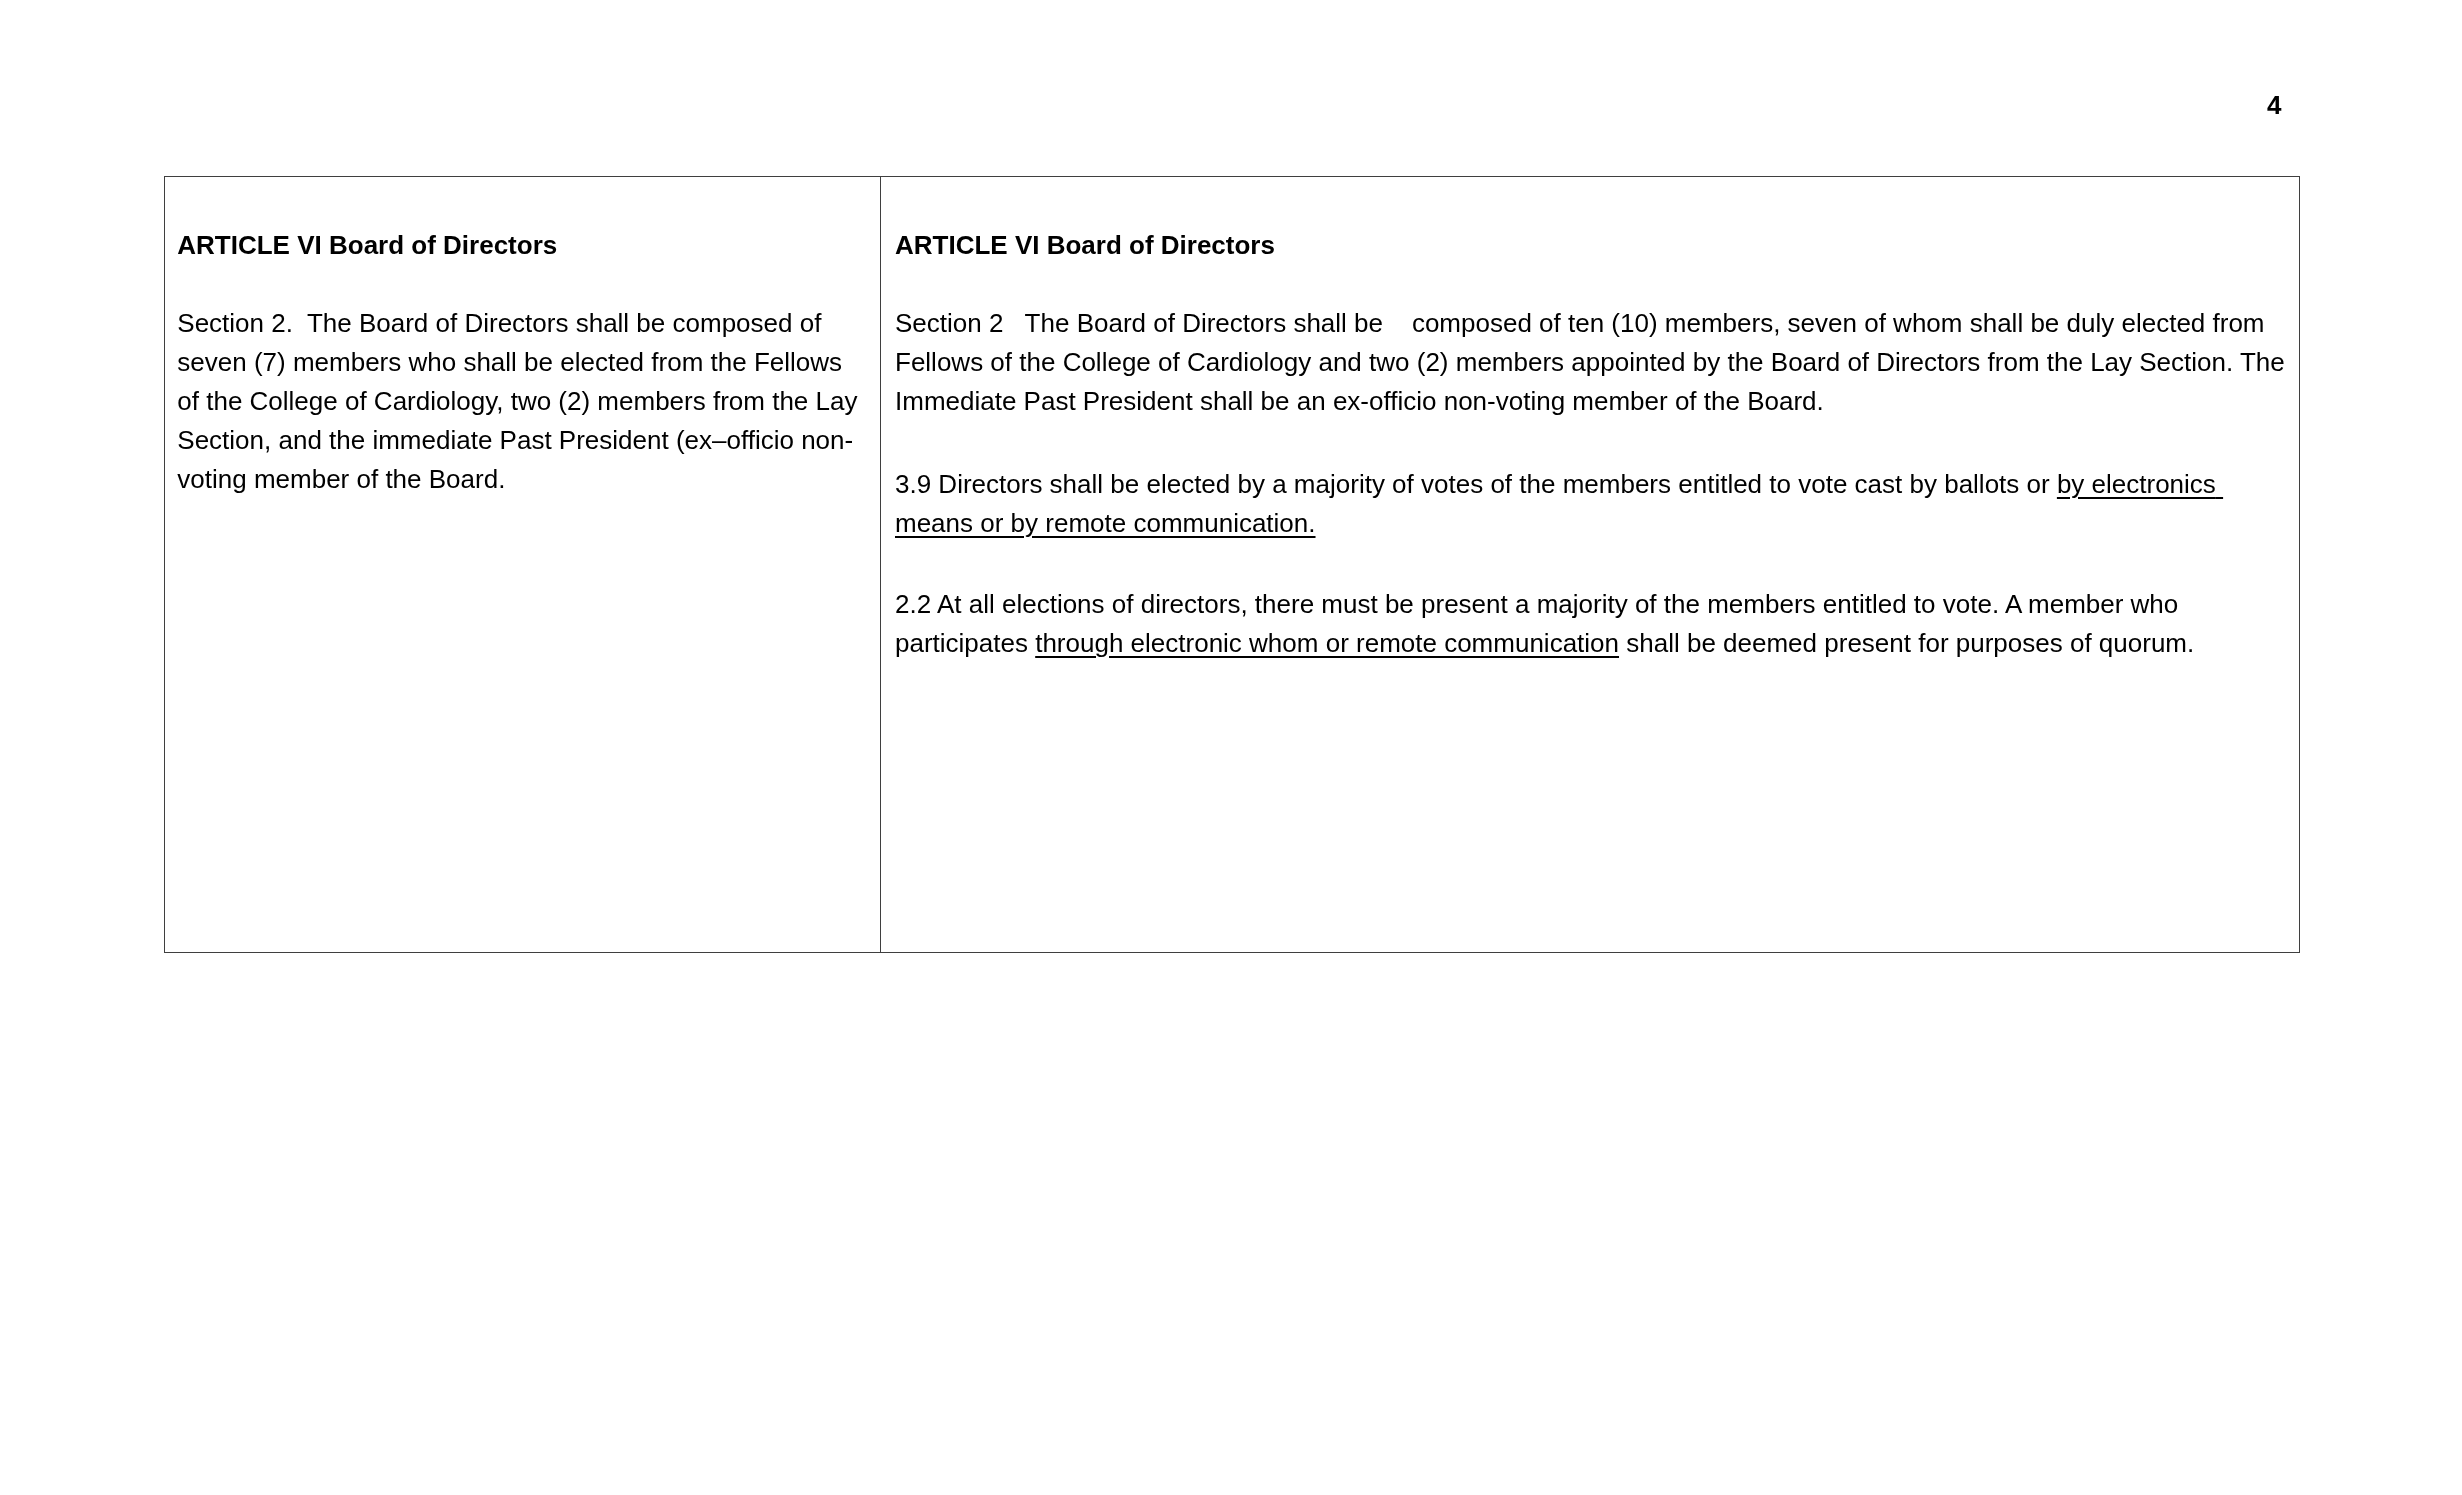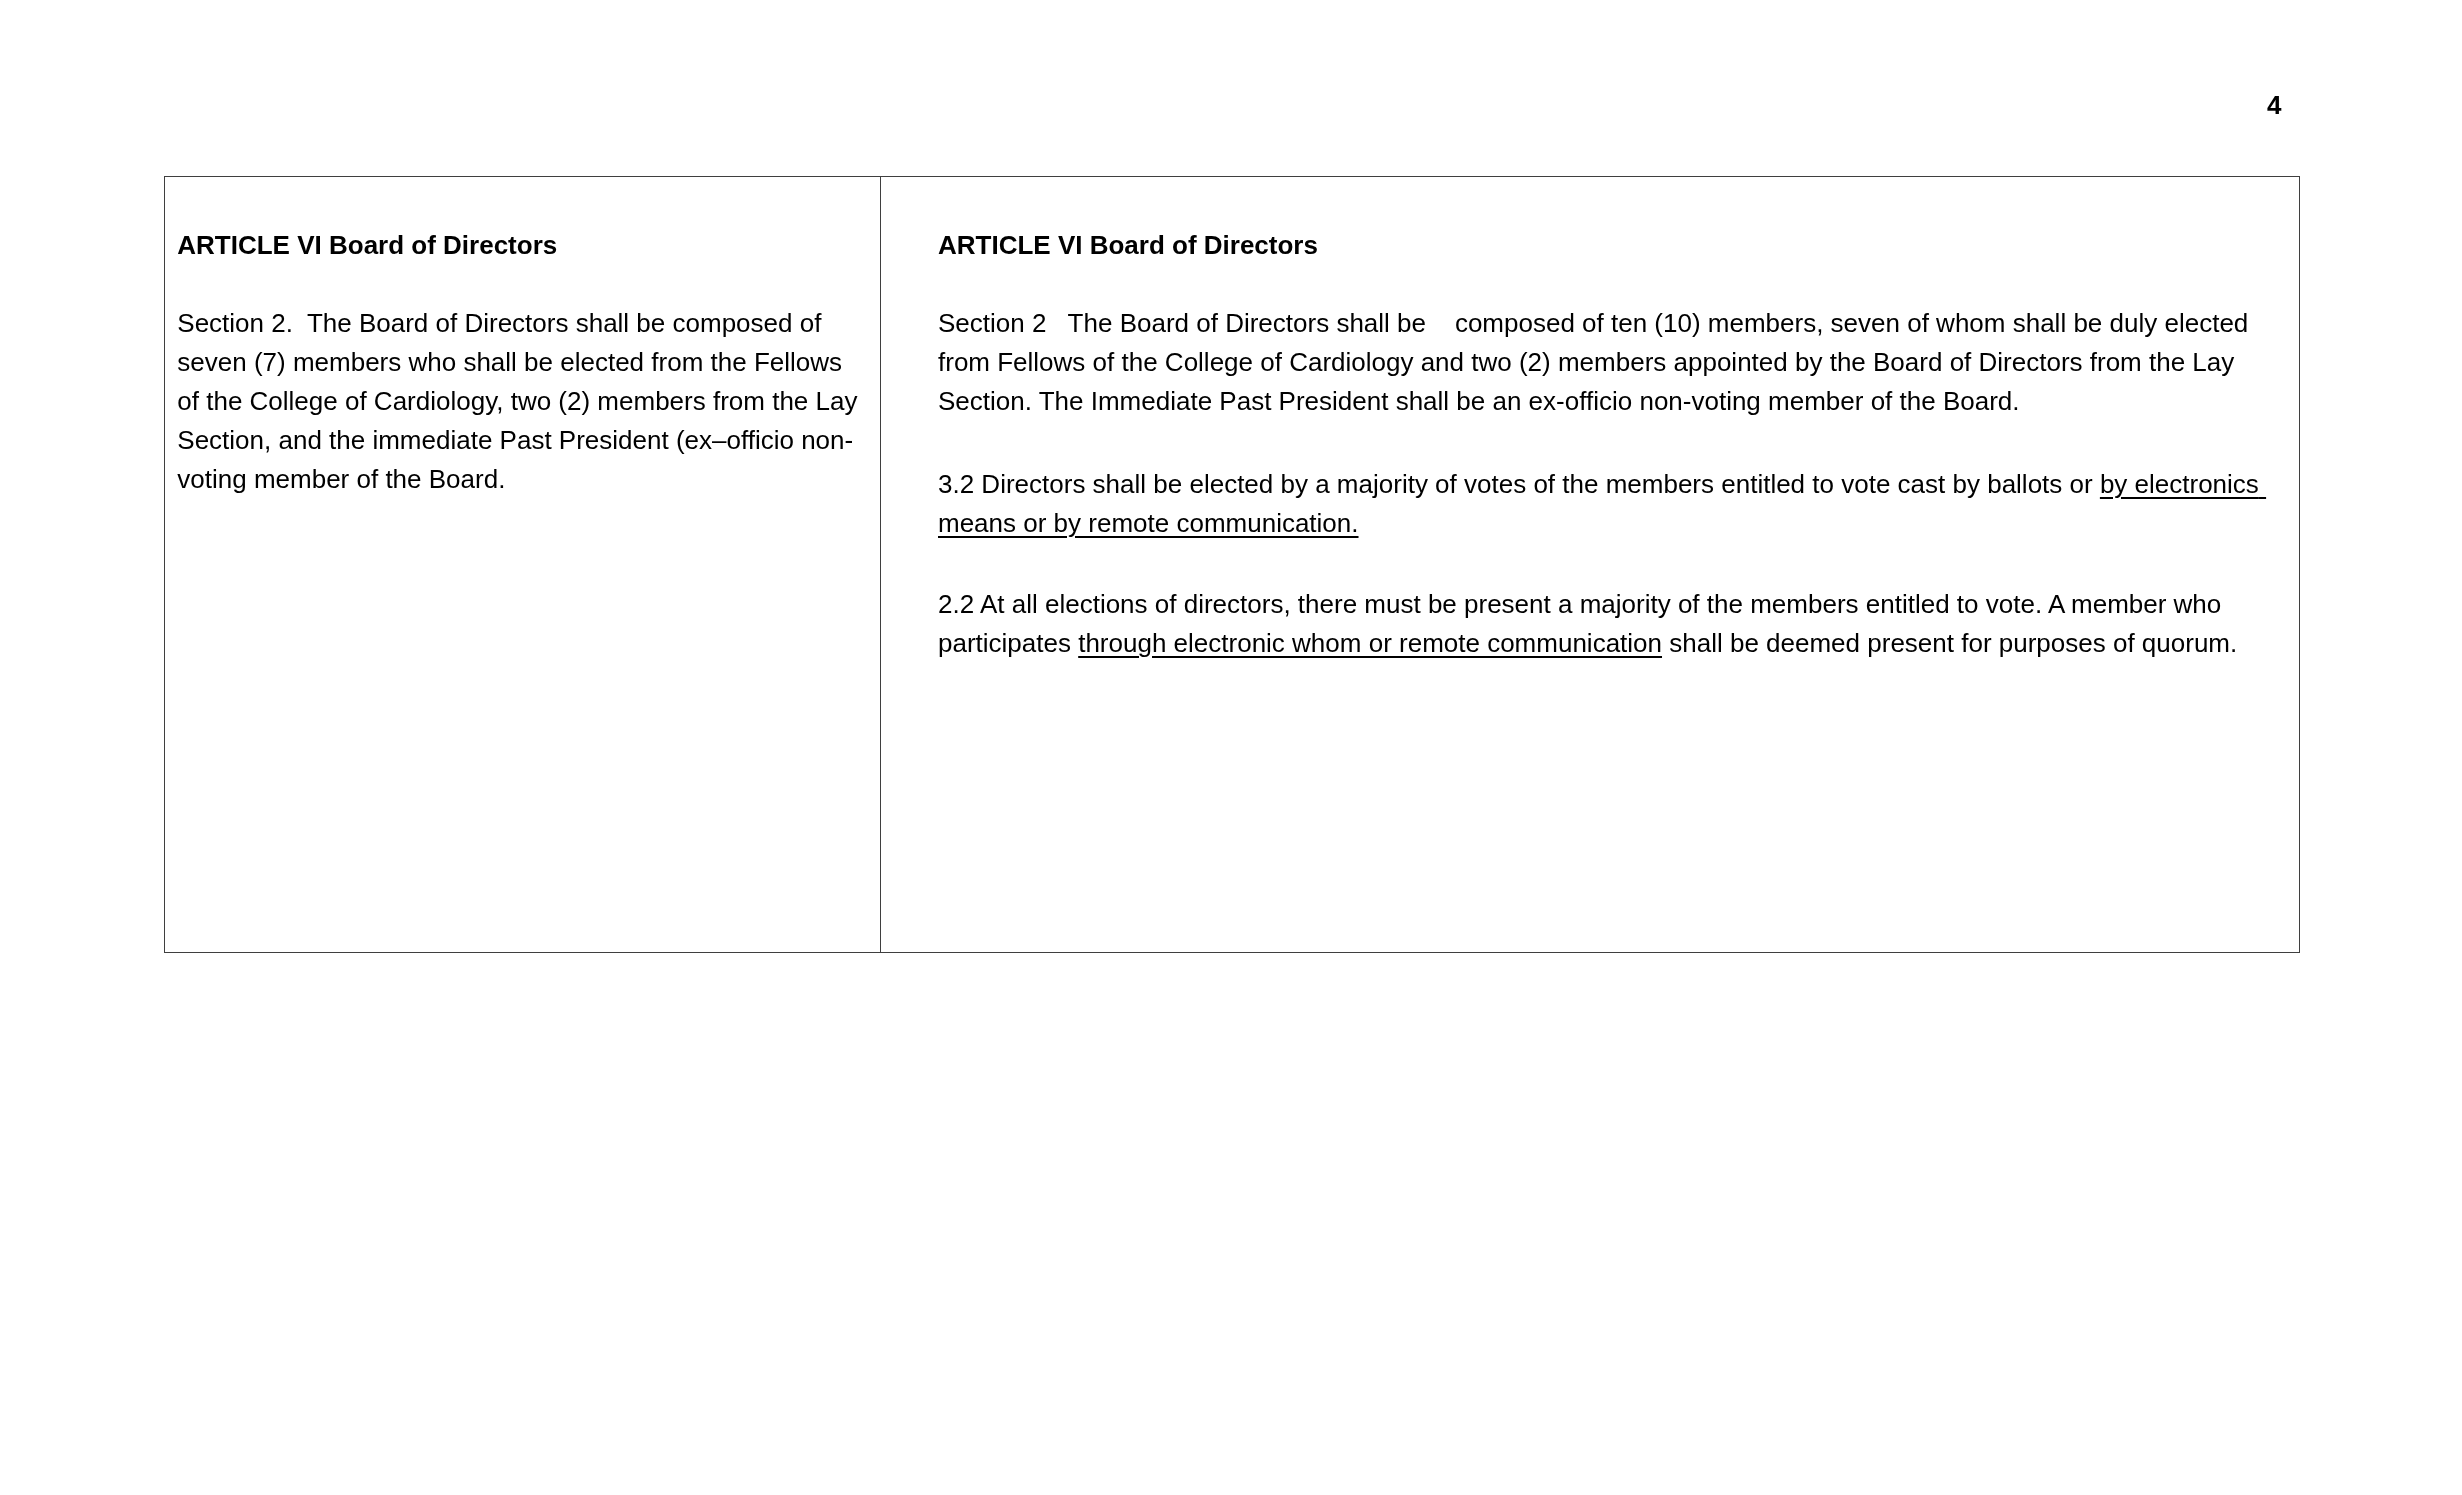--- a/index.html
+++ b/index.html
@@ -28,21 +28,20 @@
     position: absolute;
     left: 164px;
     top: 176px;
     width: 2136px;
     height: 777px;
     border: 1.8px solid #3f3f3f;
     box-sizing: border-box;
     display: flex;
     flex-direction: row;
     background: #ffffff;
-    gap: 43px;
   }
   .cell {
     box-sizing: border-box;
     padding: 49px 12.3px 12.3px 12.3px;
     overflow: hidden;
   }
   .cell.left {
     width: 716px;
     flex: 0 0 716px;
     border-right: 1.8px solid #3f3f3f;
@@ -82,18 +81,18 @@
 <div class="compare-table">
 
   <div class="cell left">
     <p class="heading">ARTICLE VI Board of Directors</p>
     <p class="body">Section 2.  The Board of Directors shall be composed of seven (7) members who shall be elected from the Fellows of the College of Cardiology, two (2) members from the Lay Section, and the immediate Past President (ex–officio non-voting member of the Board.</p>
   </div>
 
   <div class="cell right">
     <p class="heading">ARTICLE VI Board of Directors</p>
     <p class="body p1">Section 2   The Board of Directors shall be    composed of ten (10) members, seven of whom shall be duly elected from Fellows of the College of Cardiology and two (2) members appointed by the Board of Directors from the Lay Section. The Immediate Past President shall be an ex-officio non-voting member of the Board.</p>
-    <p class="body p21"><span>3.2 Directors shall be elected by a majority of votes of the members entitled to vote cast by ballots or </span><span class="u">by electronics means or by remote communication.</span></p>
+    <p class="body p21"><span>3.9 Directors shall be elected by a majority of votes of the members entitled to vote cast by ballots or </span><span class="u">by electronics means or by remote communication.</span></p>
     <p class="body p22"><span>2.2 At all elections of directors, there must be present a majority of the members entitled to vote. A member who participates </span><span class="u">through electronic whom or remote communication</span><span> shall be deemed present for purposes of quorum.</span></p>
   </div>
 
 </div>
 
 
 </body></html>

